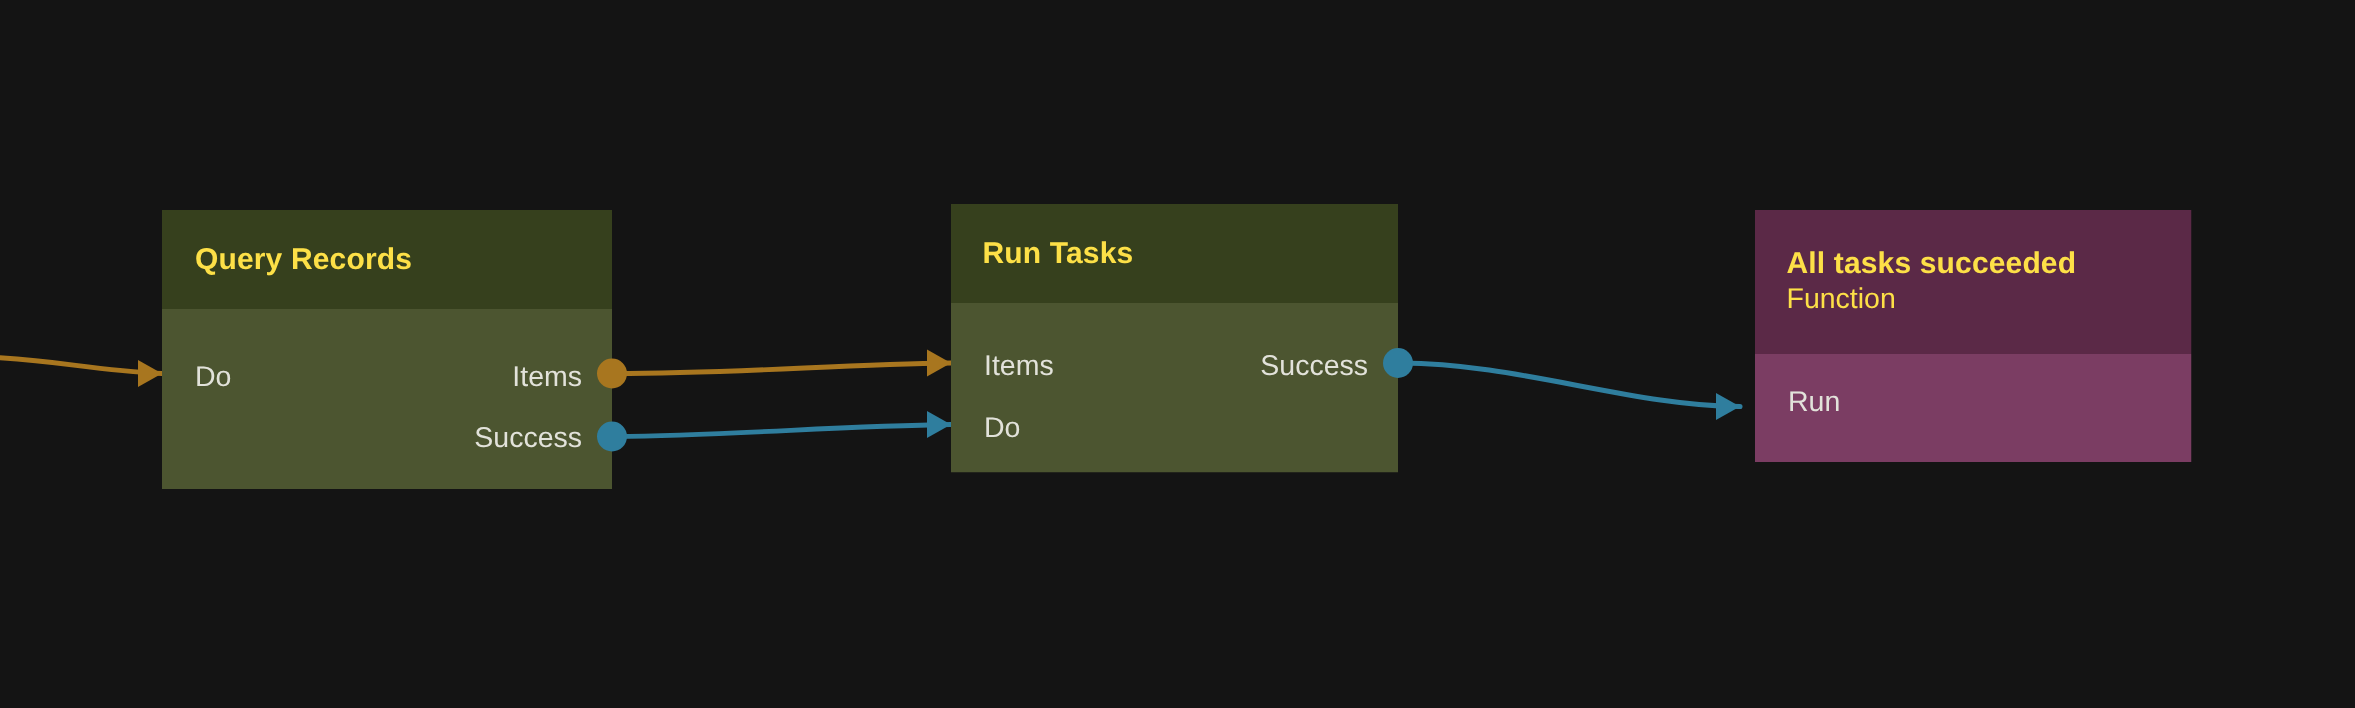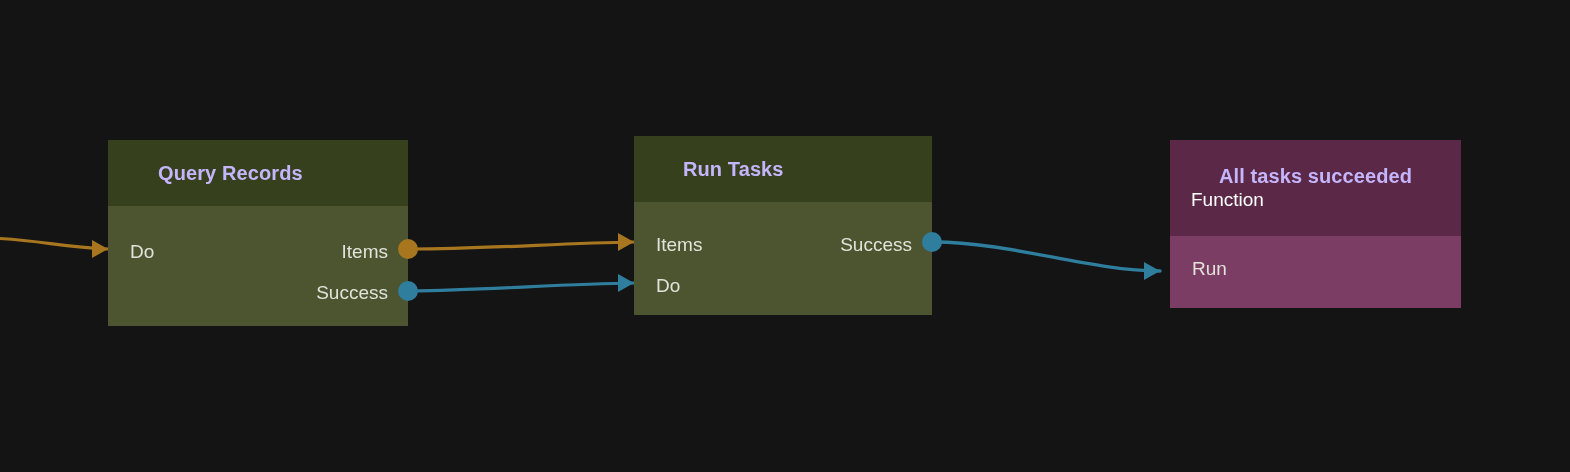--- a/index.html
+++ b/index.html
@@ -35,29 +35,28 @@
   .node-header {
     box-sizing: border-box;
     width: 100%;
     display: flex;
     flex-direction: column;
     justify-content: center;
   }
   .node-title {
     font-size: 20px;
     font-weight: bold;
-    color: #c4b5fd;
+    color: #fde047;
     line-height: 1.15;
     letter-spacing: 0.1px;
-    margin-left: 28px;
   }
   .node-subtitle {
     font-size: 19px;
     font-weight: normal;
-    color: #ffffff;
+    color: #fde047;
     line-height: 1.15;
     margin-top: 1px;
   }
   .node-body {
     position: relative;
     box-sizing: border-box;
     width: 100%;
     flex: 1 1 auto;
   }
   .port-row {

